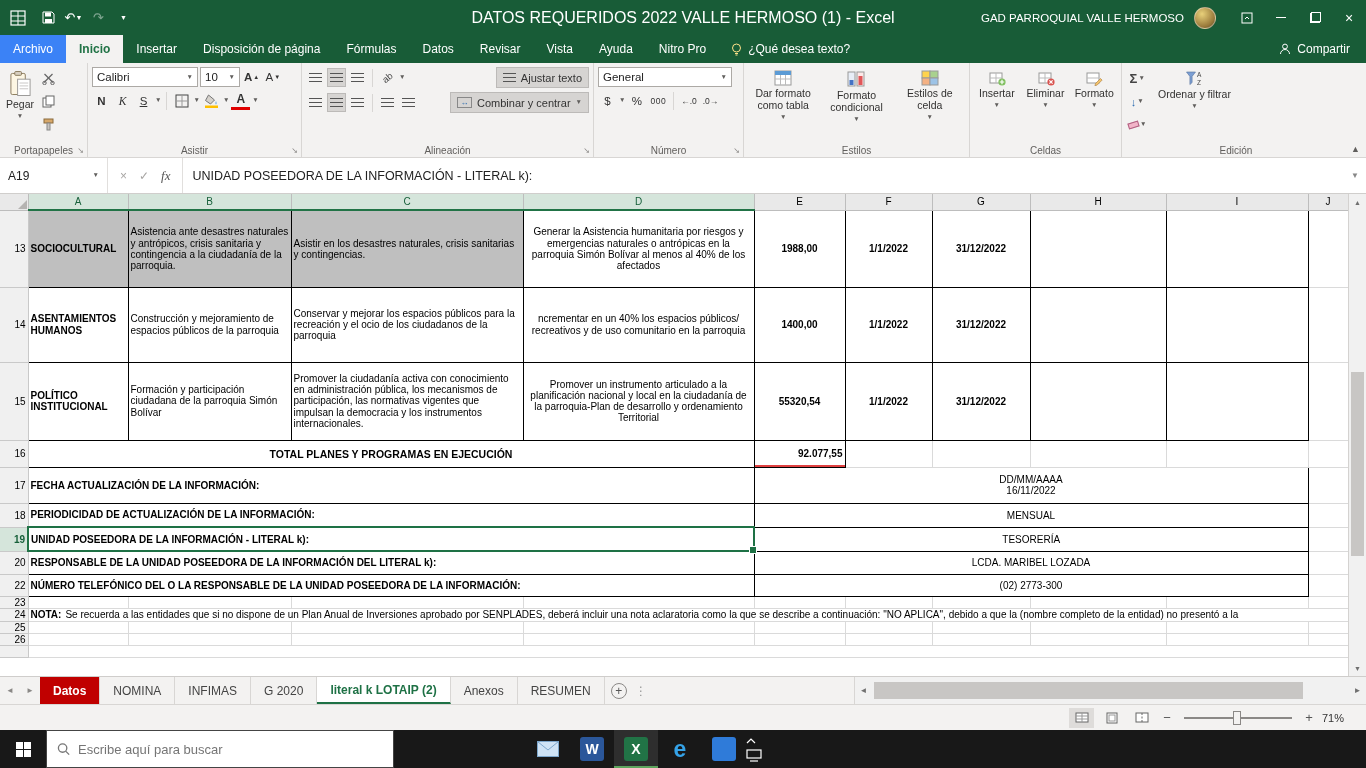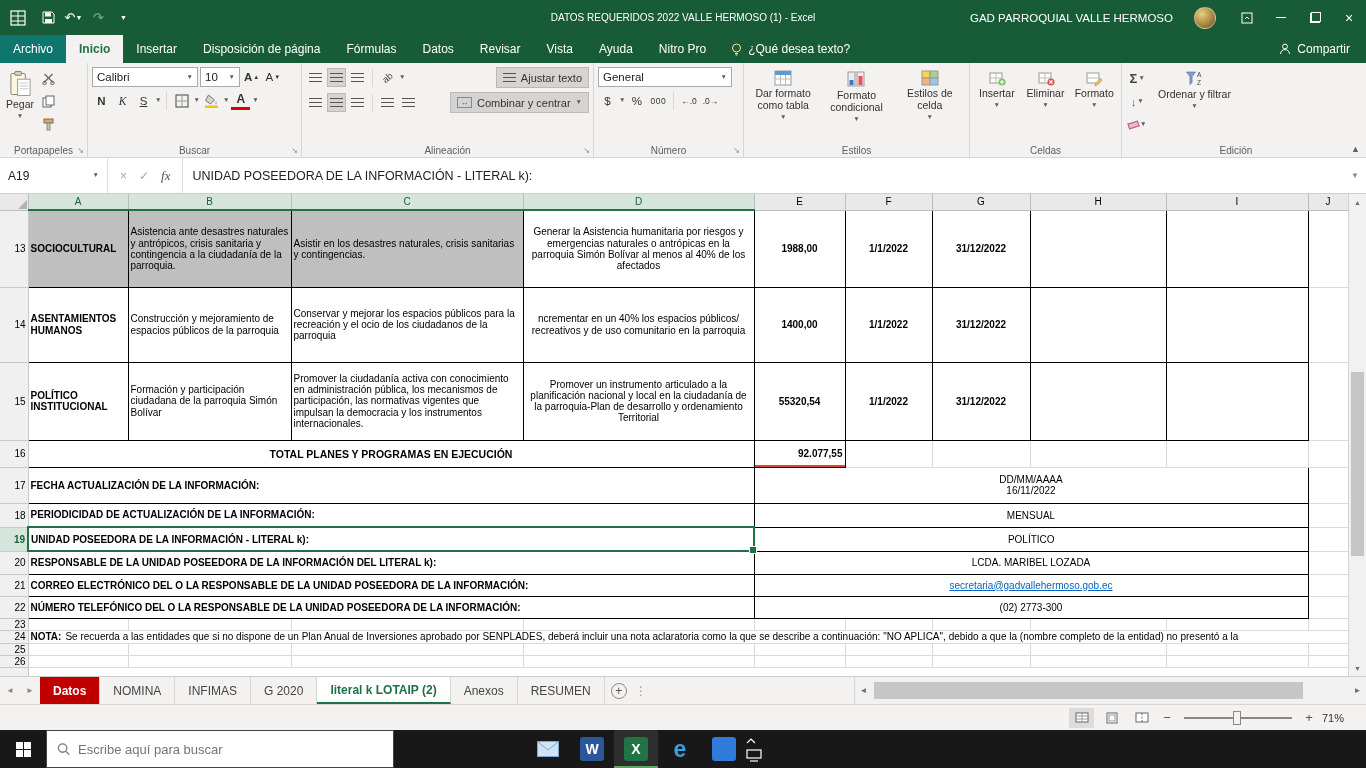--- a/index.html
+++ b/index.html
@@ -5,34 +5,34 @@
 *{margin:0;padding:0;box-sizing:border-box}
 html,body{width:1366px;height:768px;overflow:hidden;font-family:"Liberation Sans",sans-serif;background:#fff}
 #app{position:absolute;inset:0;width:1366px;height:768px;user-select:none}
 
 
 .titlebar{position:absolute;top:0;left:0;width:100%;height:35px;background:#185c37;color:#fff;display:flex;align-items:center;z-index:30}
 .appicon{width:36px;height:35px;display:flex;align-items:center;justify-content:center}
 .qatbtn{width:25px;height:35px;display:flex;align-items:center;justify-content:center;font-size:13px;color:#fff}
 .qatbtn.dis{opacity:.45}
 .qatbtn .tiny{font-size:7px}
-.tb-title{position:absolute;left:300px;right:300px;text-align:center;font-size:10px;pointer-events:none;white-space:nowrap}
+.tb-title{position:absolute;left:300px;right:300px;text-align:center;font-size:16px;pointer-events:none;white-space:nowrap}
 .tb-right{margin-left:auto;display:flex;align-items:center;height:100%}
-.tb-account{font-size:11.5px;margin-right:21px;white-space:nowrap}
+.tb-account{font-size:11.5px;margin-right:10px;white-space:nowrap}
 .tb-avatar{width:22px;height:22px;border-radius:50%;margin-right:14px;background:radial-gradient(circle at 35% 30%,#e8d07a,#9b7b3c 65%,#55451f);border:1px solid rgba(255,255,255,.4)}
 .tb-ctrl{width:34px;height:35px;display:flex;align-items:center;justify-content:center;font-size:14px}
 .minline{width:10px;height:1px;background:#fff;display:block}
 .ric{position:relative;width:11px;height:11px;display:block}
 .ric::before{content:"";position:absolute;left:0;bottom:0;width:8px;height:8px;border:1px solid #fff}
 .ric::after{content:"";position:absolute;right:0;top:0;width:8px;height:8px;border:1px solid #fff;background:#185c37}
 
 
 .tabrow{position:absolute;top:35px;left:0;width:100%;height:28px;background:#185c37;display:flex;align-items:stretch;color:#fff;z-index:29}
 .rtab{padding:0 13px;font-size:12px;display:flex;align-items:center;white-space:nowrap}
-.rtab.archivo{background:#0f766e}
+.rtab.archivo{background:#3b82f6}
 .rtab.active{background:#f3f2f1;color:#217346;font-weight:bold}
 .tellme{display:flex;align-items:center;gap:6px;padding:0 12px;font-size:12px}
 .share{margin-left:auto;display:flex;align-items:center;gap:6px;padding:0 16px;font-size:12px}
 
 
 .ribbon{position:absolute;top:63px;left:0;width:100%;height:95px;background:#f3f2f1;border-bottom:1px solid #d8d6d4;display:flex;z-index:28}
 .rgroup{position:relative;border-right:1px solid #d8d6d4;height:100%;padding:4px 4px 16px 4px}
 .rg-label{position:absolute;bottom:1px;left:0;right:0;text-align:center;font-size:10px;color:#605e5c;pointer-events:none}
 .launch{position:absolute;right:3px;bottom:2px;font-size:8px;color:#8a8886}
 .rg-flex{display:flex;gap:3px;height:74px}
@@ -296,21 +296,21 @@
             <svg width="15" height="14" viewBox="0 0 15 14">
               <path d="M4.5 1 L10.5 6 L6.5 10 L1.5 6.5 Z" fill="#d6d2cc" stroke="#777"></path>
               <path d="M12 7 q2 2.6 0 3.6 q-2 -1 0 -3.6" fill="#9ec5e8"></path>
               <rect x="1" y="11.5" width="13" height="2.5" fill="#ffc000"></rect>
             </svg>
           </span>
           <span class="dd">▼</span>
         <span class="sbtn fontA">A</span>
           <span class="dd">▼</span>
       </div>
-      <span class="rg-label">Buscar</span>
+      <span class="rg-label">Asistir</span>
       <span class="launch">↘</span>
     </div>
 
     <div class="rgroup" style="width:292px">
       <div class="rrow">
         <span class="sbtn">
             <span class="ali"></span>
           </span>
         <span class="sbtn on">
             <span class="ali"></span>
@@ -586,33 +586,27 @@
       </tr>
       <tr style="height:24px">
         <td class="rh">18</td>
         <td class="c bk lbl" colspan="4">PERIODICIDAD DE ACTUALIZACIÓN DE LA INFORMACIÓN:</td>
         <td class="c bk val" colspan="5">MENSUAL</td>
         <td class="c"></td>
       </tr>
       <tr style="height:24px">
         <td class="rh hsel">19</td>
         <td class="c bk lbl sel" colspan="4">UNIDAD POSEEDORA DE LA INFORMACIÓN - LITERAL k):</td>
-        <td class="c bk val" colspan="5">POLÍTICO</td>
+        <td class="c bk val" colspan="5">TESORERÍA</td>
         <td class="c"></td>
       </tr>
       <tr style="height:23px">
         <td class="rh">20</td>
         <td class="c bk lbl" colspan="4">RESPONSABLE DE LA UNIDAD POSEEDORA DE LA INFORMACIÓN DEL LITERAL k):</td>
         <td class="c bk val" colspan="5">LCDA. MARIBEL LOZADA</td>
-        <td class="c"></td>
-      </tr>
-      <tr style="height:22px">
-        <td class="rh">21</td>
-        <td class="c bk lbl" colspan="4">CORREO ELECTRÓNICO DEL O LA RESPONSABLE DE LA UNIDAD POSEEDORA DE LA INFORMACIÓN:</td>
-        <td class="c bk val" colspan="5"><span class="link">secretaria@gadvallehermoso.gob.ec</span></td>
         <td class="c"></td>
       </tr>
       <tr style="height:22px">
         <td class="rh">22</td>
         <td class="c bk lbl" colspan="4">NÚMERO TELEFÓNICO DEL O LA RESPONSABLE DE LA UNIDAD POSEEDORA DE LA INFORMACIÓN:</td>
         <td class="c bk val" colspan="5">(02) 2773-300</td>
         <td class="c"></td>
       </tr>
       <tr style="height:11px">
         <td class="rh">23</td>

